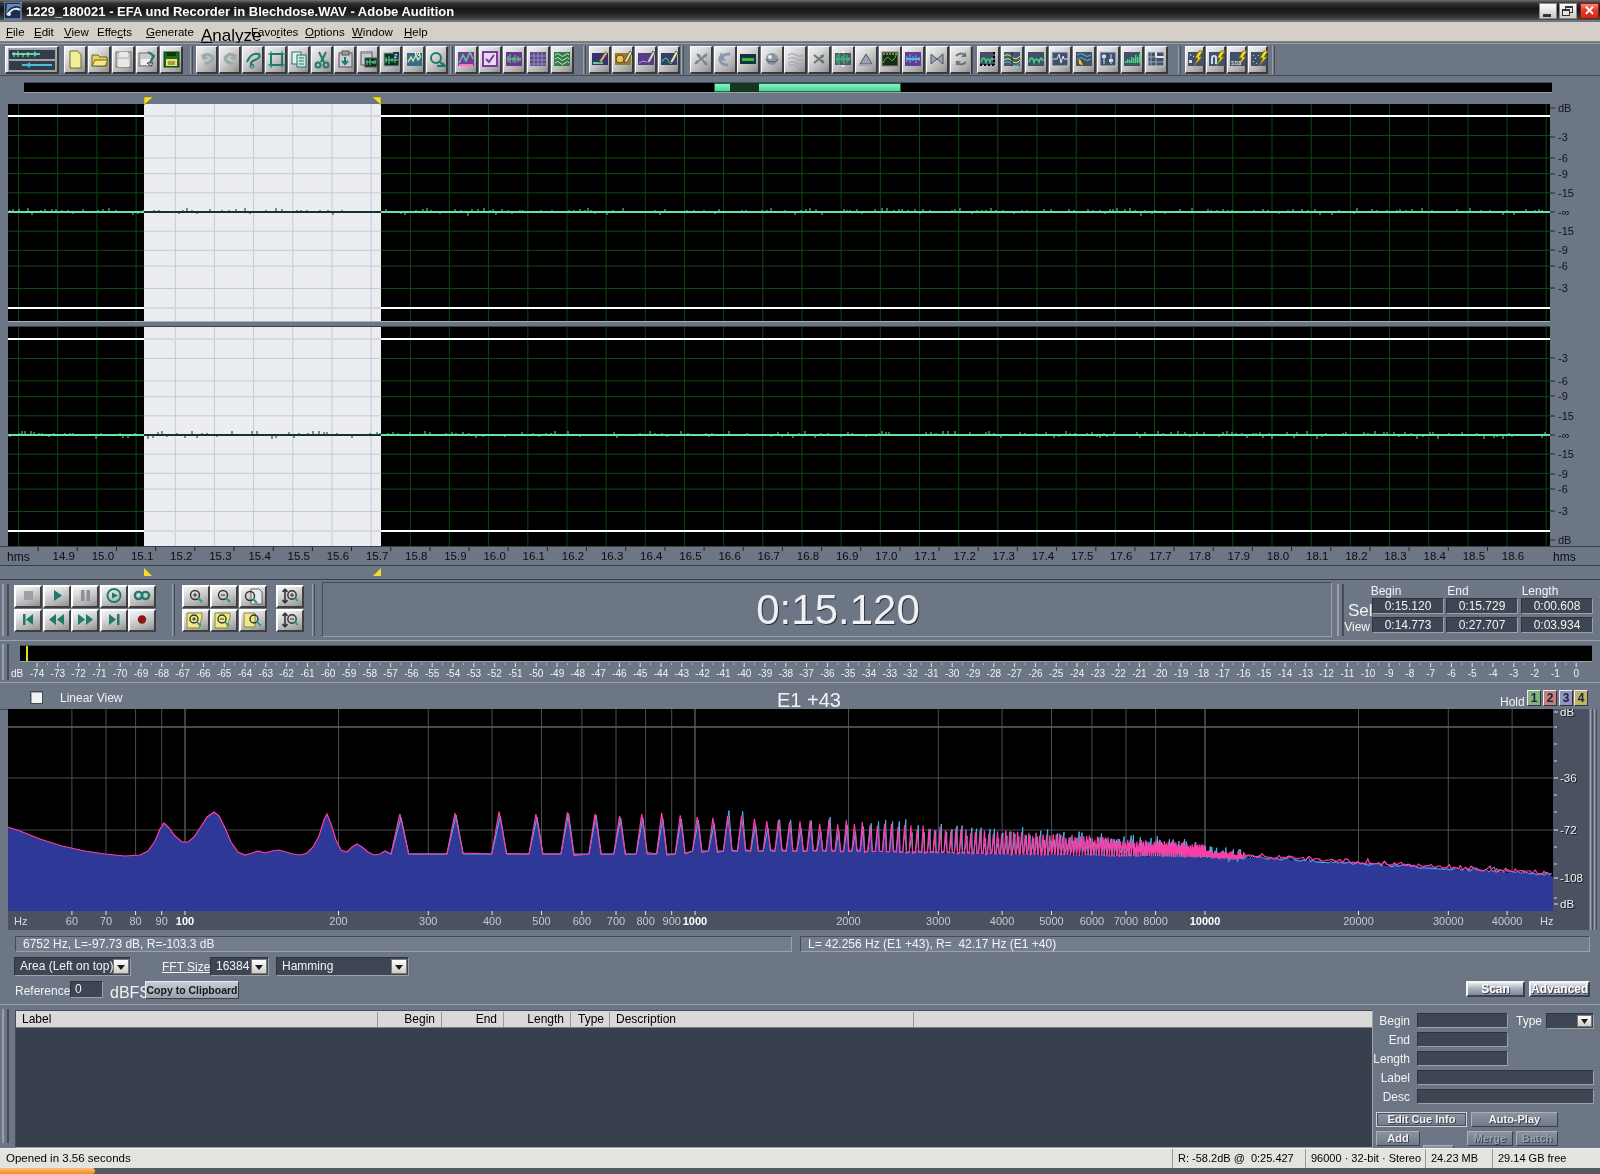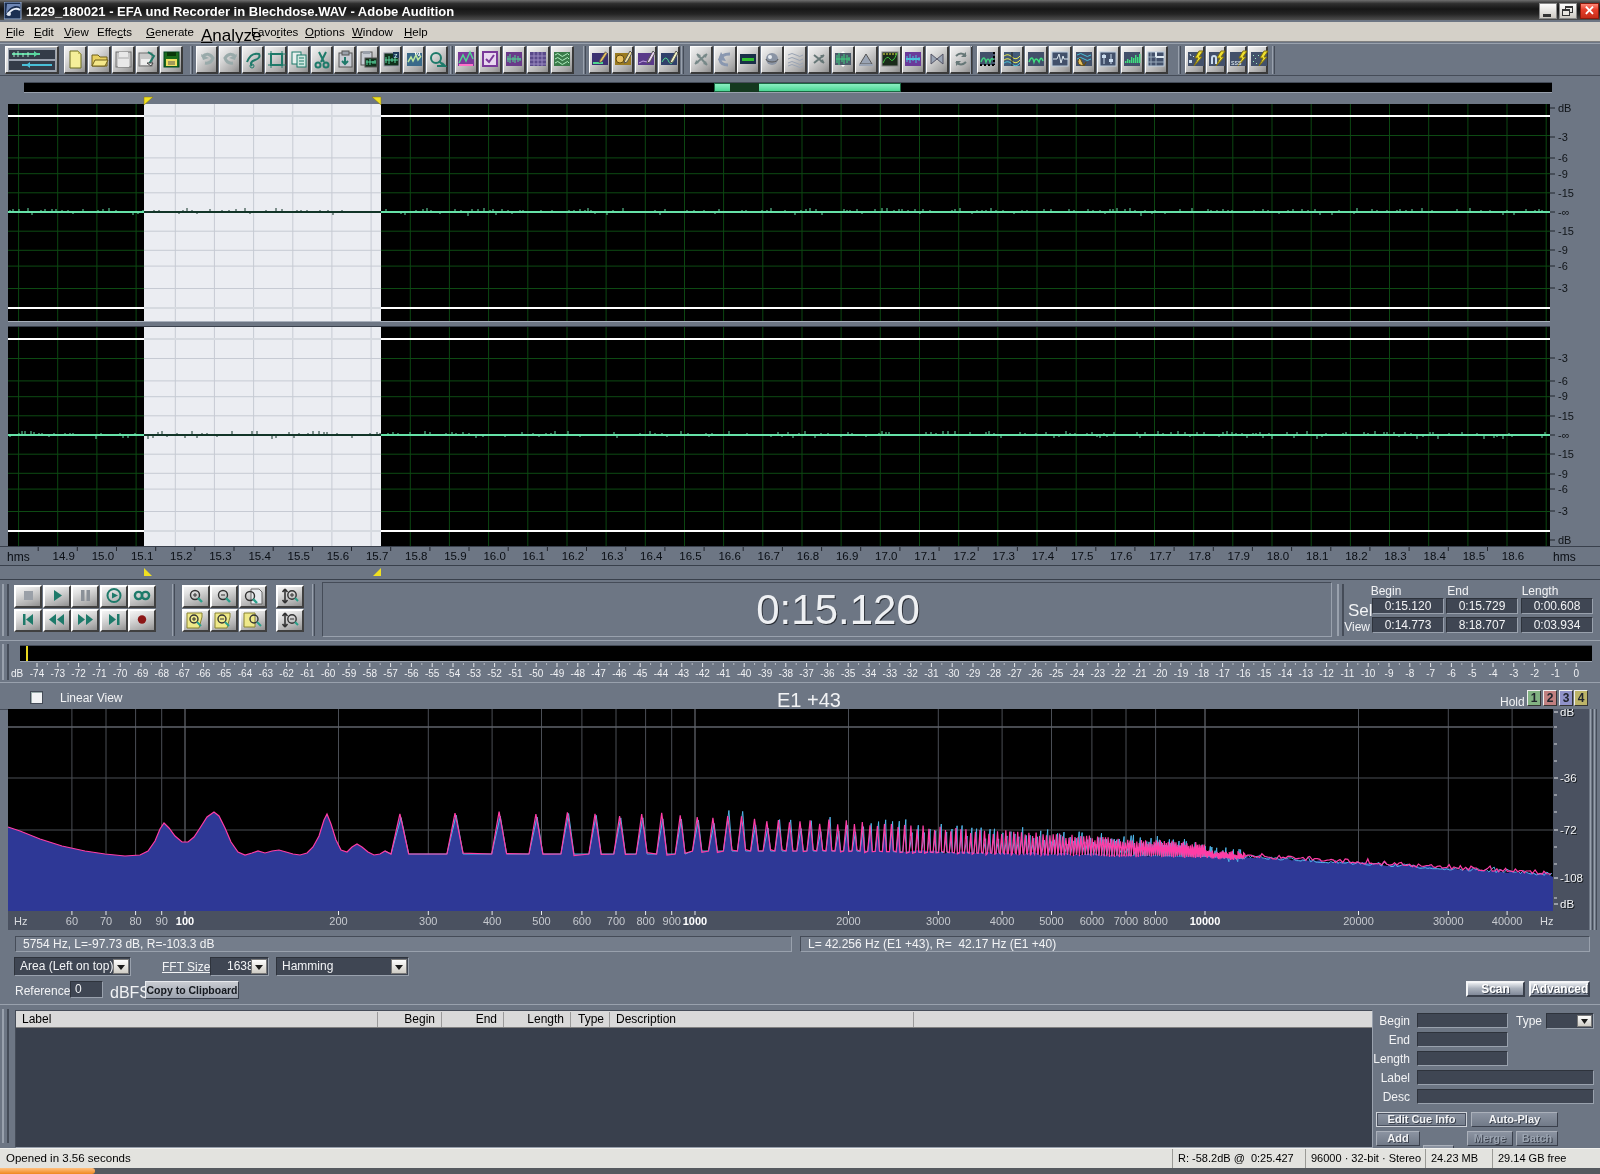--- a/index.html
+++ b/index.html
@@ -801,21 +801,21 @@
 <div class="abs grip" style="left:1337px;top:4px;height:52px;"></div>
 <span class="abs wt" style="left:1356px;top:4px;width:60px;text-align:center;font-size:12px;">Begin</span>
 <span class="abs wt" style="left:1428px;top:4px;width:60px;text-align:center;font-size:12px;">End</span>
 <span class="abs wt" style="left:1510px;top:4px;width:60px;text-align:center;font-size:12px;">Length</span>
 <span class="abs wt" style="left:1348px;top:21px;width:22px;text-align:right;font-size:17px;">Sel</span>
 <span class="abs wt" style="left:1342px;top:40px;width:28px;text-align:right;font-size:12px;">View</span>
 <div class="fld" style="left:1372px;top:18px;width:72px;height:16px;font-size:12px;text-align:center;line-height:14px;">0:15.120</div>
 <div class="fld" style="left:1446px;top:18px;width:72px;height:16px;font-size:12px;text-align:center;line-height:14px;">0:15.729</div>
 <div class="fld" style="left:1521px;top:18px;width:72px;height:16px;font-size:12px;text-align:center;line-height:14px;">0:00.608</div>
 <div class="fld" style="left:1372px;top:37px;width:72px;height:16px;font-size:12px;text-align:center;line-height:14px;">0:14.773</div>
-<div class="fld" style="left:1446px;top:37px;width:72px;height:16px;font-size:12px;text-align:center;line-height:14px;">8:18.707</div>
+<div class="fld" style="left:1446px;top:37px;width:72px;height:16px;font-size:12px;text-align:center;line-height:14px;">0:27.707</div>
 <div class="fld" style="left:1521px;top:37px;width:72px;height:16px;font-size:12px;text-align:center;line-height:14px;">0:03.934</div>
 </div>
 <div class="abs" style="left:0;top:640px;width:1600px;height:42px;background:#6d7684;border-top:1px solid #99a1ad;">
 <div class="abs grip" style="left:2px;top:3px;height:36px;"></div>
 <div class="abs" style="left:20px;top:4px;width:1572px;height:17px;background:#000;border-top:1px solid #454c58;border-bottom:1px solid #99a1ad;"></div>
 <div class="abs" style="left:26px;top:5px;width:2px;height:15px;background:#e8d820;"></div>
 <svg style="left:0;top:22px" width="1600" height="20" viewBox="0 0 1600 20">
       <text x="17" y="14" font-size="10" fill="#f0f1f4" text-anchor="middle" font-family="Liberation Sans">dB</text>
       <path d="M37.0 0 v4" stroke="#e8eaee"></path>
       <path d="M47.4 0 v2" stroke="#b8bcc4"></path>
@@ -1164,29 +1164,29 @@
     <path d="M1554 830 h4" stroke="#e8eaee"></path>
     <text x="1561" y="835" font-size="11.5" fill="#14181c" font-family="Liberation Sans">-72</text>
     <text x="1560" y="834" font-size="11.5" fill="#f2f3f5" font-family="Liberation Sans">-72</text>
     <path d="M1554 878 h4" stroke="#e8eaee"></path>
     <text x="1561" y="883" font-size="11.5" fill="#14181c" font-family="Liberation Sans">-108</text>
     <text x="1560" y="882" font-size="11.5" fill="#f2f3f5" font-family="Liberation Sans">-108</text>
     <path d="M1554 904 h4" stroke="#e8eaee"></path>
     <text x="1561" y="909" font-size="11.5" fill="#14181c" font-family="Liberation Sans">dB</text>
     <text x="1560" y="908" font-size="11.5" fill="#f2f3f5" font-family="Liberation Sans">dB</text>
   </svg>
-<div class="abs sunken" style="left:15px;top:936px;width:777px;height:16px;background:#747d8b;color:#f2f3f5;font-size:12px;padding-left:7px;line-height:14px;">5754 Hz, L=-97.73 dB, R=-103.3 dB</div>
+<div class="abs sunken" style="left:15px;top:936px;width:777px;height:16px;background:#747d8b;color:#f2f3f5;font-size:12px;padding-left:7px;line-height:14px;">6752 Hz, L=-97.73 dB, R=-103.3 dB</div>
 <div class="abs sunken" style="left:800px;top:936px;width:790px;height:16px;background:#747d8b;color:#f2f3f5;font-size:12px;padding-left:7px;line-height:14px;">L= 42.256 Hz (E1 +43), R=&nbsp; 42.17 Hz (E1 +40)</div>
 <div class="fld" style="left:14px;top:957px;width:117px;height:19px;font-size:12px;padding-left:5px;line-height:17px;">Area (Left on top)<div class="abs" style="right:1px;top:1px;width:16px;height:15px;background:linear-gradient(#fdfdfd,#d0cdc6);border:1px solid #7a7a7a;">
       <svg width="14" height="13" viewBox="0 0 14 13">
         <path d="M3 5 h8 l-4 5 z" fill="#1a1a1a"></path>
       </svg>
     </div></div>
 <span class="abs wt" style="left:162px;top:960px;font-size:12px;text-decoration:underline;">FFT Size</span>
-<div class="fld" style="left:210px;top:957px;width:59px;height:19px;font-size:12px;padding-left:16px;line-height:17px;">16384<div class="abs" style="right:1px;top:1px;width:16px;height:15px;background:linear-gradient(#fdfdfd,#d0cdc6);border:1px solid #7a7a7a;">
+<div class="fld" style="left:210px;top:957px;width:59px;height:19px;font-size:12px;padding-left:5px;line-height:17px;">16384<div class="abs" style="right:1px;top:1px;width:16px;height:15px;background:linear-gradient(#fdfdfd,#d0cdc6);border:1px solid #7a7a7a;">
       <svg width="14" height="13" viewBox="0 0 14 13">
         <path d="M3 5 h8 l-4 5 z" fill="#1a1a1a"></path>
       </svg>
     </div></div>
 <div class="fld" style="left:276px;top:957px;width:133px;height:19px;font-size:12px;padding-left:5px;line-height:17px;">Hamming<div class="abs" style="right:1px;top:1px;width:16px;height:15px;background:linear-gradient(#fdfdfd,#d0cdc6);border:1px solid #7a7a7a;">
       <svg width="14" height="13" viewBox="0 0 14 13">
         <path d="M3 5 h8 l-4 5 z" fill="#1a1a1a"></path>
       </svg>
     </div></div>
 <span class="abs wt" style="left:15px;top:984px;font-size:12px;">Reference</span>

